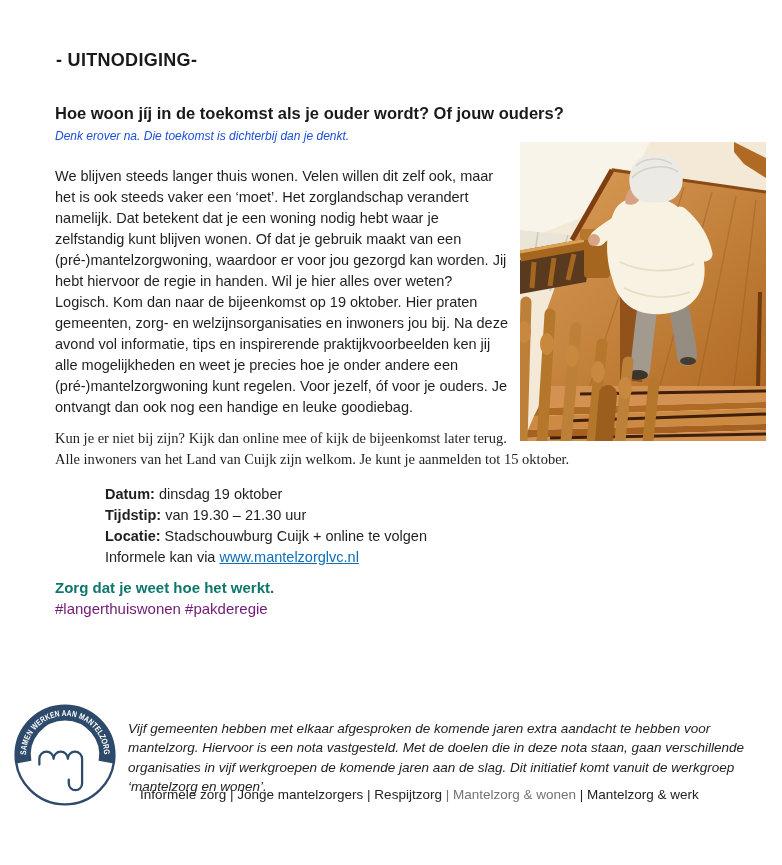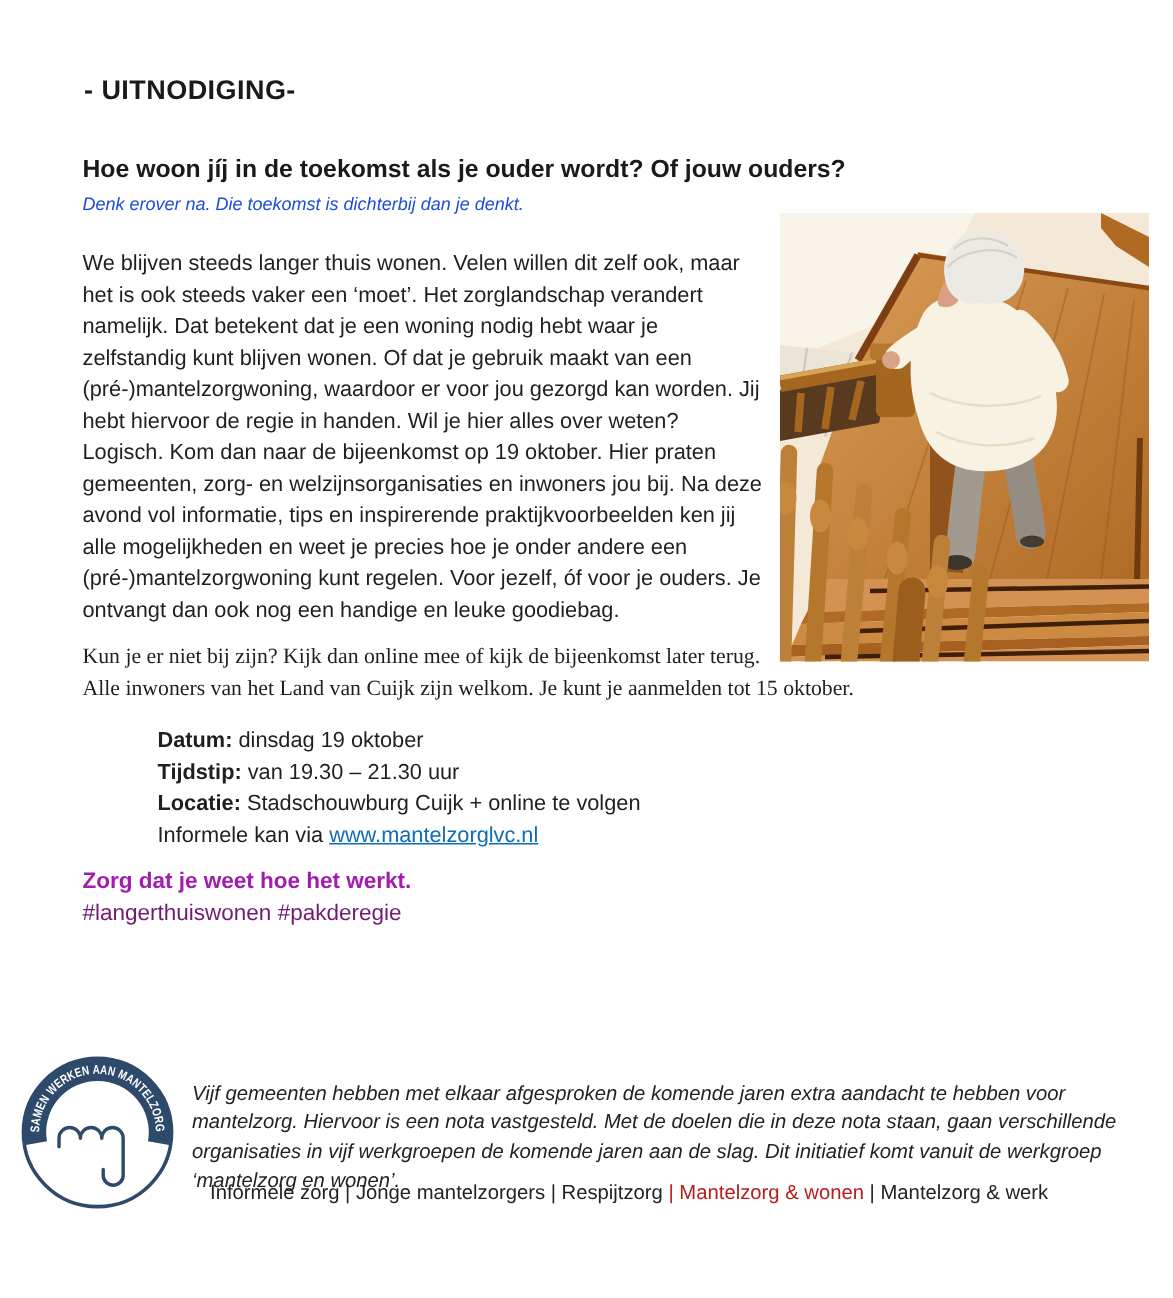--- a/index.html
+++ b/index.html
@@ -27,33 +27,33 @@
   .photo-wrap svg { display:block; width:246px; height:299px; }
   .para1 { margin:24px 0 0 0; }
   .para2 { margin:10px 0 0 0;font-family:Liberation Serif, serif; }
   .details {
     position:absolute; left:105px; top:484px;
     font-size:14.5px; line-height:21px;
   }
   .details .lbl { font-weight:bold; }
   .link { color:#0e6cb8; text-decoration:underline; cursor:pointer; }
   .cta { position:absolute; left:55px; top:577px; font-size:15px; line-height:21px; }
-  .cta .slogan { font-weight:bold; color:#a21caf; }
+  .cta .slogan { font-weight:bold; color:#0f766e; }
   .cta .hashtags { color:#701a75; }
   .logo { position:absolute; left:8px; top:695px; width:114px; height:120px; }
   .logo svg { display:block; width:114px; height:120px; }
   .about {
     position:absolute; left:128px; top:705px; width:632px;
     font-size:13.5px; line-height:19.5px; font-style:italic; color:#222;
   }
   .categories {
     position:absolute; left:140px; top:787px; width:632px;
     font-size:13.5px; color:#222;
   }
-  .categories .green { color:#b91c1c; }
+  .categories .green { color:#737373; }
 </style>
 </head>
 <body>
 
 <div class="page">
 
   <h1 class="title">- UITNODIGING-</h1>
 
   <h2 class="heading">Hoe woon jíj in de toekomst als je ouder wordt? Of jouw ouders?</h2>
   <p class="subheading">Denk erover na. Die toekomst is dichterbij dan je denkt.</p>

